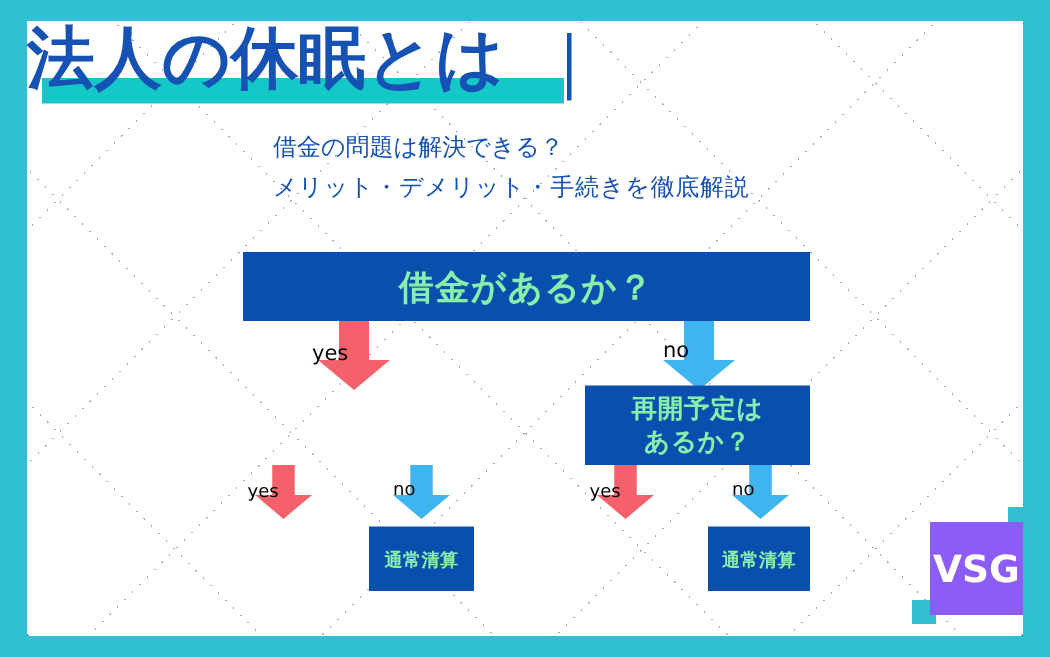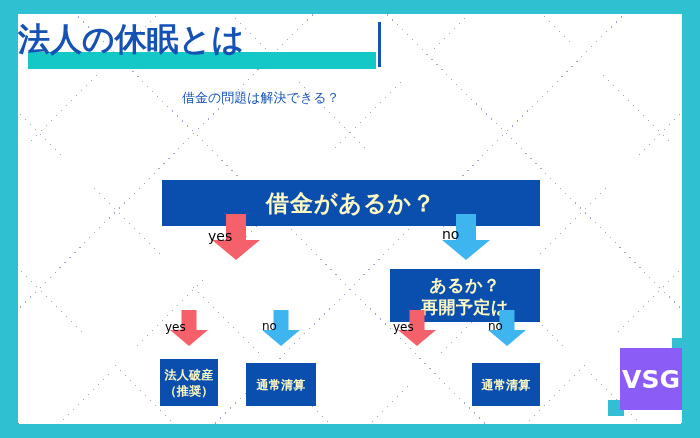--- a/index.html
+++ b/index.html
@@ -43,49 +43,48 @@
   #title-wrap{
     position:absolute;left:18px;top:10px;
     height:62px;
   }
   #title-highlight{
     position:absolute;left:10px;top:42px;width:348px;height:17px;
     background:#14c8c8;
   }
   #title-text{
     position:relative;
-    font-size:32px;line-height:58px;font-weight:bold;
+    font-size:45px;line-height:58px;font-weight:bold;
     color:#1552b4;
     letter-spacing:0px;
     white-space:nowrap;
     font-family:"DejaVu Sans","Liberation Sans",sans-serif;
   }
   #title-caret{
     position:absolute;left:360px;top:12px;width:3px;height:45px;
     background:#1552b4;
   }
   
   #subtitle{
     position:absolute;left:182px;top:84px;width:500px;
     color:#1552b4;
-    font-size:13px;line-height:27px;font-weight:500;
+    font-size:16px;line-height:27px;font-weight:500;
     text-align:left;
     white-space:nowrap;
   }
   #subtitle .line2{letter-spacing:0.5px;}
   
   .node{
     position:absolute;
     background:#0a4fad;
-    color:#fef9c3;
+    color:#86efac;
     font-weight:bold;
     display:flex;align-items:center;justify-content:center;
     text-align:center;
     box-sizing:border-box;
-    margin-top:12px;
   }
   .node.lvl1{font-size:23px;letter-spacing:1px;}
   .node.lvl2{font-size:17px;line-height:22px;letter-spacing:.5px;}
   .node.lvl3{font-size:12px;line-height:16px;letter-spacing:.3px;padding:2px;}
   
   .arrow{position:absolute;}
   .arrow .shaft{
     position:absolute;left:50%;transform:translateX(-50%);
     top:0;
   }
@@ -121,42 +120,43 @@
   </div>
 
   <div id="title-wrap">
     <div id="title-highlight"></div>
     <div id="title-text">法人の休眠とは</div>
     <div id="title-caret"></div>
   </div>
 
   <div id="subtitle">
     <div class="line1">借金の問題は解決できる？</div>
+    <div class="line2">メリット・デメリット・手続きを徹底解説</div>
   </div>
 
   <div class="node lvl1" style="left:162px;top:168px;width:378px;height:46px;">
     <span>借金があるか？</span>
   </div>
 
   <div class="arrow big" style="left:212px;top:214px;width:48px;height:46px;">
     <div class="shaft" style="width:20px;height:26px;background:#f4616b;"></div>
     <div class="head" style="top:26px;border-left:24px solid transparent;border-right:24px solid transparent;border-top:20px solid #f4616b;"></div>
     <div class="lbl" style="left:-4px;top:16px;">yes</div>
   </div>
 
   <div class="arrow big" style="left:442px;top:214px;width:48px;height:46px;">
     <div class="shaft" style="width:20px;height:26px;background:#3fb5f0;"></div>
     <div class="head" style="top:26px;border-left:24px solid transparent;border-right:24px solid transparent;border-top:20px solid #3fb5f0;"></div>
     <div class="lbl" style="left:0px;top:14px;">no</div>
   </div>
 
 
   <div class="node lvl2" style="left:390px;top:257px;width:150px;height:53px;flex-direction:column;">
+    <span>再開予定は</span>
     <span>あるか？</span>
-    <span>再開予定は</span>
   </div>
 
   <div class="arrow" style="left:170px;top:310px;width:38px;height:38px;">
     <div class="shaft" style="width:15px;height:20px;background:#f4616b;"></div>
     <div class="head" style="top:20px;border-left:19px solid transparent;border-right:19px solid transparent;border-top:16px solid #f4616b;"></div>
     <div class="lbl" style="left:-5px;top:11px;">yes</div>
   </div>
 
   <div class="arrow" style="left:262px;top:310px;width:38px;height:38px;">
     <div class="shaft" style="width:15px;height:20px;background:#3fb5f0;"></div>
@@ -169,24 +169,20 @@
     <div class="head" style="top:20px;border-left:19px solid transparent;border-right:19px solid transparent;border-top:16px solid #f4616b;"></div>
     <div class="lbl" style="left:-5px;top:11px;">yes</div>
   </div>
 
   <div class="arrow" style="left:488px;top:310px;width:38px;height:38px;">
     <div class="shaft" style="width:15px;height:20px;background:#3fb5f0;"></div>
     <div class="head" style="top:20px;border-left:19px solid transparent;border-right:19px solid transparent;border-top:16px solid #3fb5f0;"></div>
     <div class="lbl" style="left:0px;top:10px;">no</div>
   </div>
 
-  <div class="node lvl3" style="left:160px;top:347px;width:58px;height:47px;flex-direction:column;">
-    <span>法人破産</span>
-    <span>（推奨）</span>
-  </div>
 
   <div class="node lvl3" style="left:246px;top:351px;width:70px;height:43px;">
     <span>通常清算</span>
   </div>
 
 
   <div class="node lvl3" style="left:472px;top:351px;width:68px;height:43px;">
     <span>通常清算</span>
   </div>
 

